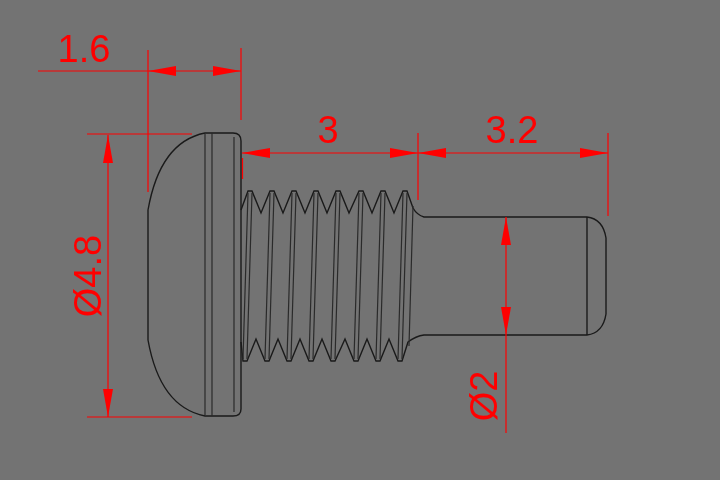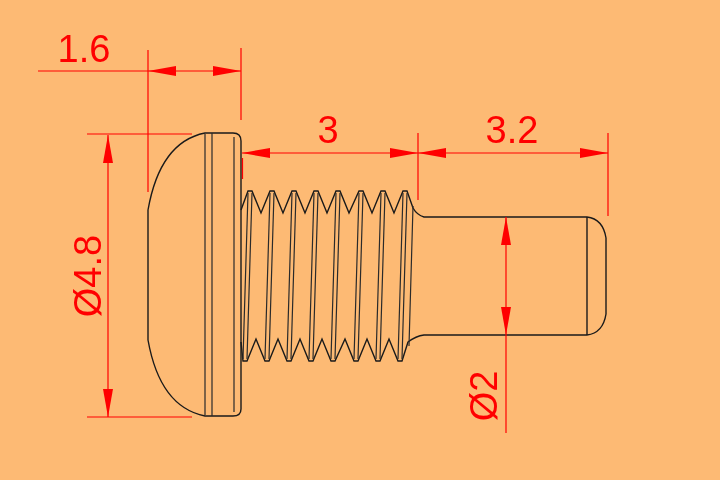--- a/index.html
+++ b/index.html
@@ -1,17 +1,17 @@
 <!DOCTYPE html>
 <html><head>
 <meta charset="utf-8">
 <style>
   html,body{margin:0;padding:0;background:#ffffff;}
   body{width:720px;height:480px;overflow:hidden;font-family:"Liberation Sans",sans-serif;}
-  .canvas{position:absolute;left:0;top:0;width:720px;height:480px;background:#fdba74;}
+  .canvas{position:absolute;left:0;top:0;width:720px;height:480px;background:#737373;}
   
   .ol{stroke:#1a1a1a;stroke-width:1.4;fill:none;}
   .olthin{stroke:#2a2a2a;stroke-width:1.2;fill:none;}
   
   .dim{stroke:#ff0000;stroke-width:1.2;fill:none;}
   .dimfill{fill:#ff0000;stroke:none;}
   .dimtext{fill:#ff0000;font-size:38px;font-family:"Liberation Sans",sans-serif;}
 </style>
 </head>
 <body>

